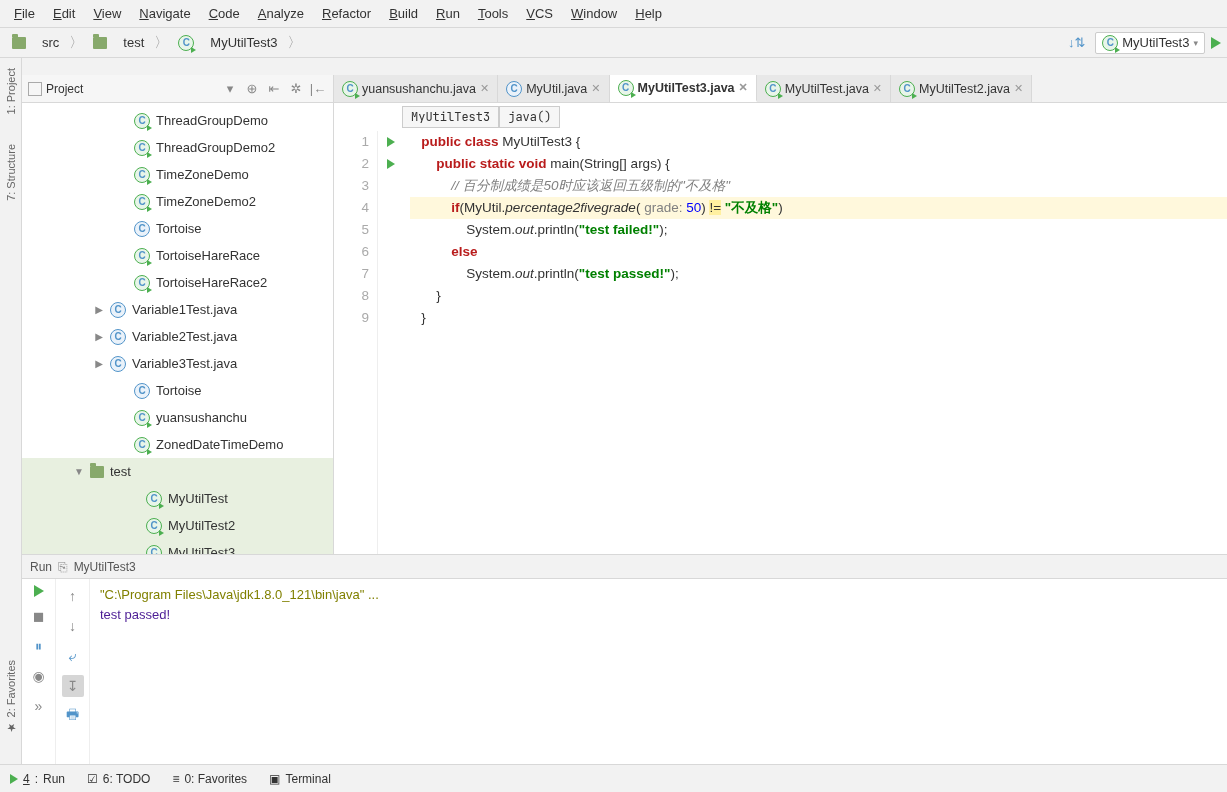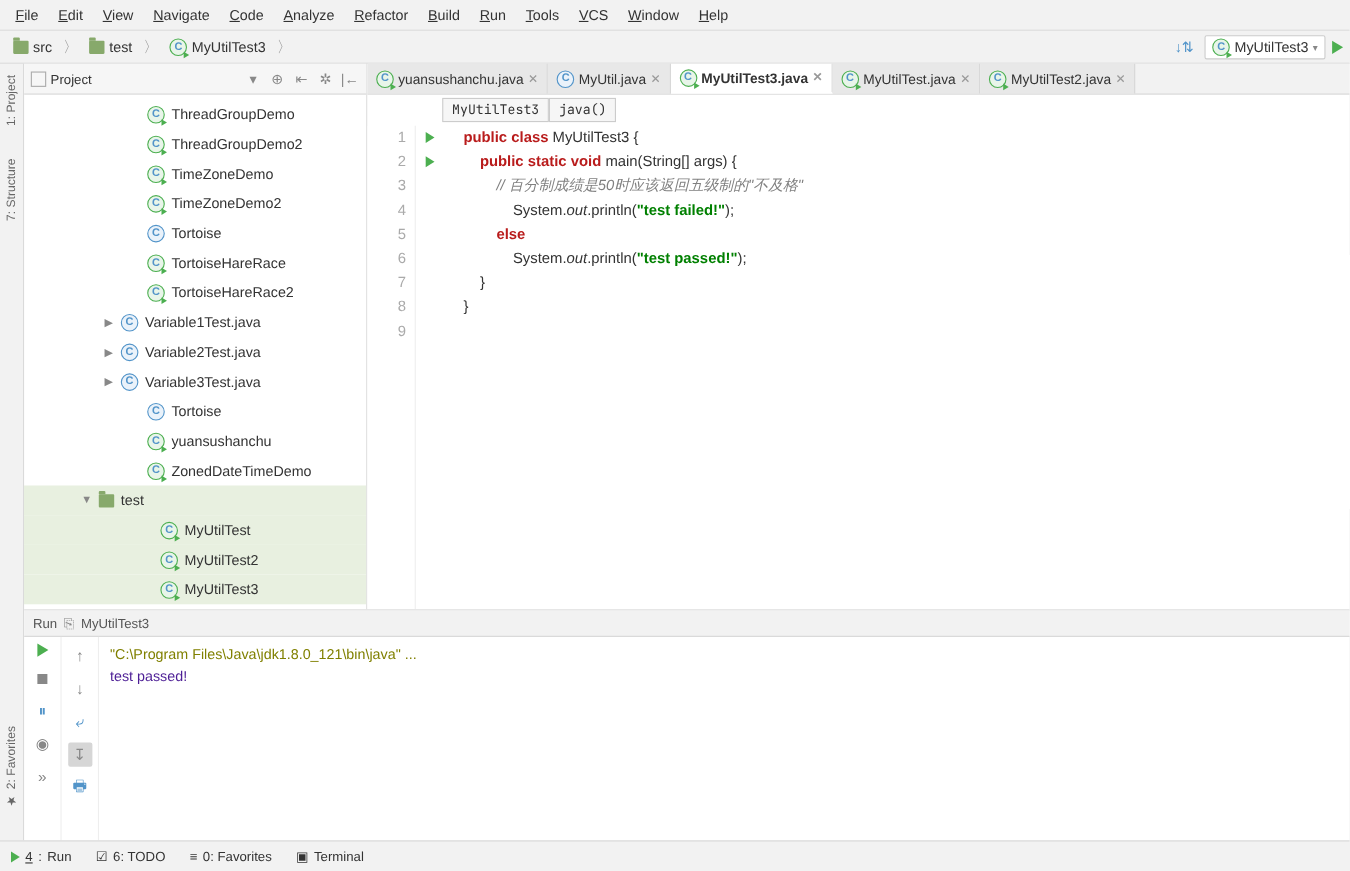--- a/index.html
+++ b/index.html
@@ -4,38 +4,38 @@
 <style>
 * { margin: 0; padding: 0; box-sizing: border-box; font-family: "Segoe UI", Arial, sans-serif; }
 body { width: 1227px; height: 792px; background: #f2f2f2; font-size: 13px; color: #333; overflow: hidden; display: flex; flex-direction: column; }
 
 .menubar { height: 28px; display: flex; align-items: center; padding: 0 6px; gap: 2px; background: #f2f2f2; border-bottom: 1px solid #d8d8d8; }
 .menubar-item { padding: 2px 8px; cursor: pointer; }
 .menubar-item u { text-decoration: underline; }
 
 .navbar { height: 30px; display: flex; align-items: center; padding: 0 6px; background: #f2f2f2; border-bottom: 1px solid #d8d8d8; justify-content: space-between; }
 .breadcrumb { display: flex; align-items: center; gap: 2px; }
-.breadcrumb-item { display: flex; align-items: center; gap: 4px; padding: 2px 6px; }
+.breadcrumb-item { display: flex; align-items: center; gap: 16px; padding: 2px 6px; }
 .bc-sep { color: #999; font-size: 14px; padding: 0 2px; }
 .folder-icon { width: 14px; height: 12px; background: #87a96b; border-radius: 1px; display: inline-block; position: relative; }
 .folder-icon::before { content:""; position:absolute; top:-3px; left:0; width:6px; height:3px; background:#87a96b; border-radius:1px 1px 0 0; }
 .c-icon { width:16px; height:16px; border:1.5px solid #5294c9; border-radius:50%; display:inline-flex; align-items:center; justify-content:center; font-size:10px; color:#5294c9; font-weight:bold; background:#eaf2fa; }
 .c-icon.run { border-color:#4caf50; background:#e8f5e9; position:relative; }
 .c-icon.run::after { content:""; position:absolute; right:-3px; bottom:-3px; width:0; height:0; border-left:5px solid #4caf50; border-top:3px solid transparent; border-bottom:3px solid transparent; }
 .nav-right { display:flex; align-items:center; gap:6px; }
 .nav-icon { padding:2px 4px; cursor:pointer; color:#5294c9; }
 .run-config { display:flex; align-items:center; gap:4px; border:1px solid #ccc; padding:2px 6px; background:#fff; border-radius:2px; }
 .run-play { width:0; height:0; border-left:10px solid #4caf50; border-top:6px solid transparent; border-bottom:6px solid transparent; }
 
 .body-row { flex:1; display:flex; min-height:0; }
 .left-tools { width:22px; background:#f2f2f2; border-right:1px solid #d8d8d8; display:flex; flex-direction:column; align-items:center; padding-top:10px; gap:30px; }
 .tool-label { writing-mode:vertical-rl; transform:rotate(180deg); font-size:11px; color:#666; cursor:pointer; display:flex; align-items:center; gap:4px; }
 
 .split-vert { flex:1; display:flex; flex-direction:column; min-width:0; }
-.split-horiz { flex:1; display:flex; min-height:0; }
+.split-horiz { flex:1; display:flex; min-height:0;margin-top:17px; }
 
 .project-panel { width:312px; background:#fff; border-right:1px solid #d8d8d8; display:flex; flex-direction:column; }
 .project-header { height:28px; border-bottom:1px solid #d8d8d8; display:flex; align-items:center; padding:0 6px; gap:4px; font-size:12px; background:#f6f6f6; }
 .project-header .title-icon { width:14px; height:14px; border:1px solid #aaa; }
 .project-header .spacer { flex:1; }
 .header-btn { width:18px; height:18px; display:flex; align-items:center; justify-content:center; color:#888; cursor:pointer; font-size:13px; }
 .project-tree { flex:1; overflow:auto; padding:4px 0; }
 .tree-item { display:flex; align-items:center; gap:6px; padding:2px 0 2px 0; height:27px; cursor:pointer; }
 .tree-item.selected { background:#d6e4f0; }
 .arrow { width:10px; color:#888; font-size:10px; text-align:center; }
@@ -302,20 +302,21 @@
               <div style="height: 22px; display: flex; align-items: center;"></div>
               <div style="height: 22px; display: flex; align-items: center;"></div>
               <div style="height: 22px; display: flex; align-items: center;"></div>
               <div style="height: 22px; display: flex; align-items: center;"></div>
               <div style="height: 22px; display: flex; align-items: center;"></div>
             </div>
           <div class="code-lines">
             <div class="code-line"><span>   </span><span class="kw">public</span><span> </span><span class="kw">class</span><span> MyUtilTest3 {</span></div>
             <div class="code-line"><span>       </span><span class="kw">public</span><span> </span><span class="kw">static</span><span> </span><span class="kw">void</span><span> main(String[] args) {</span></div>
             <div class="code-line"><span class="cmt">           // 百分制成绩是50时应该返回五级制的"不及格"</span></div>
+            <div class="code-line hl"><span>           </span><span class="kw">if</span><span>(MyUtil.</span><span class="ital">percentage2fivegrade</span><span>(</span><span class="param"> grade: </span><span class="num">50</span><span>) </span><span class="warn-bg">!=</span><span> </span><span class="str">"不及格"</span><span>)</span></div>
             <div class="code-line"><span>               System.</span><span class="ital">out</span><span>.println(</span><span class="str">"test failed!"</span><span>);</span></div>
             <div class="code-line"><span>           </span><span class="kw">else</span></div>
             <div class="code-line"><span>               System.</span><span class="ital">out</span><span>.println(</span><span class="str">"test passed!"</span><span>);</span></div>
             <div class="code-line"><span>       }</span></div>
             <div class="code-line"><span>   }</span></div>
           </div>
         </div>
       </div>
     </div>
 

